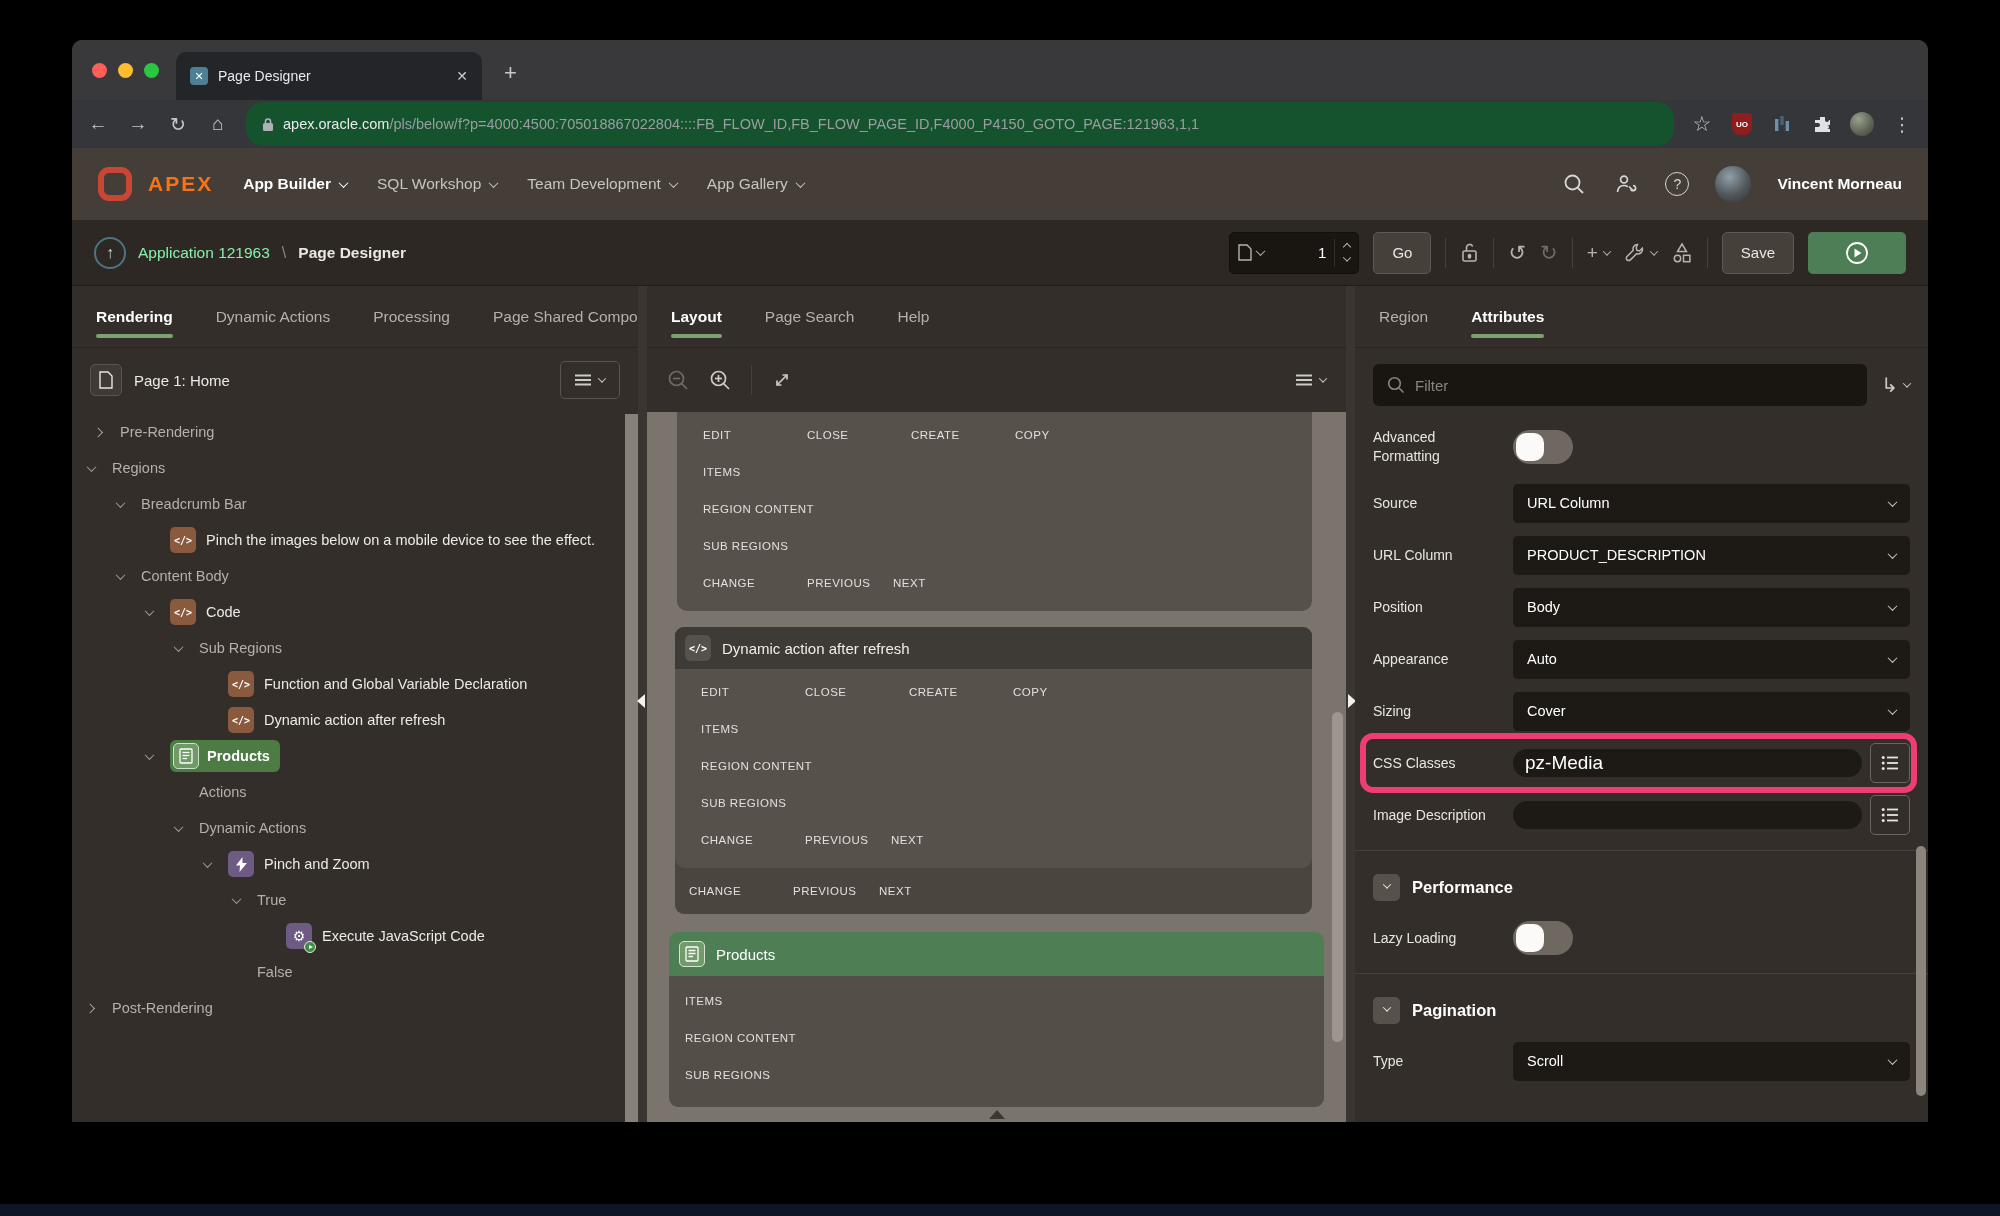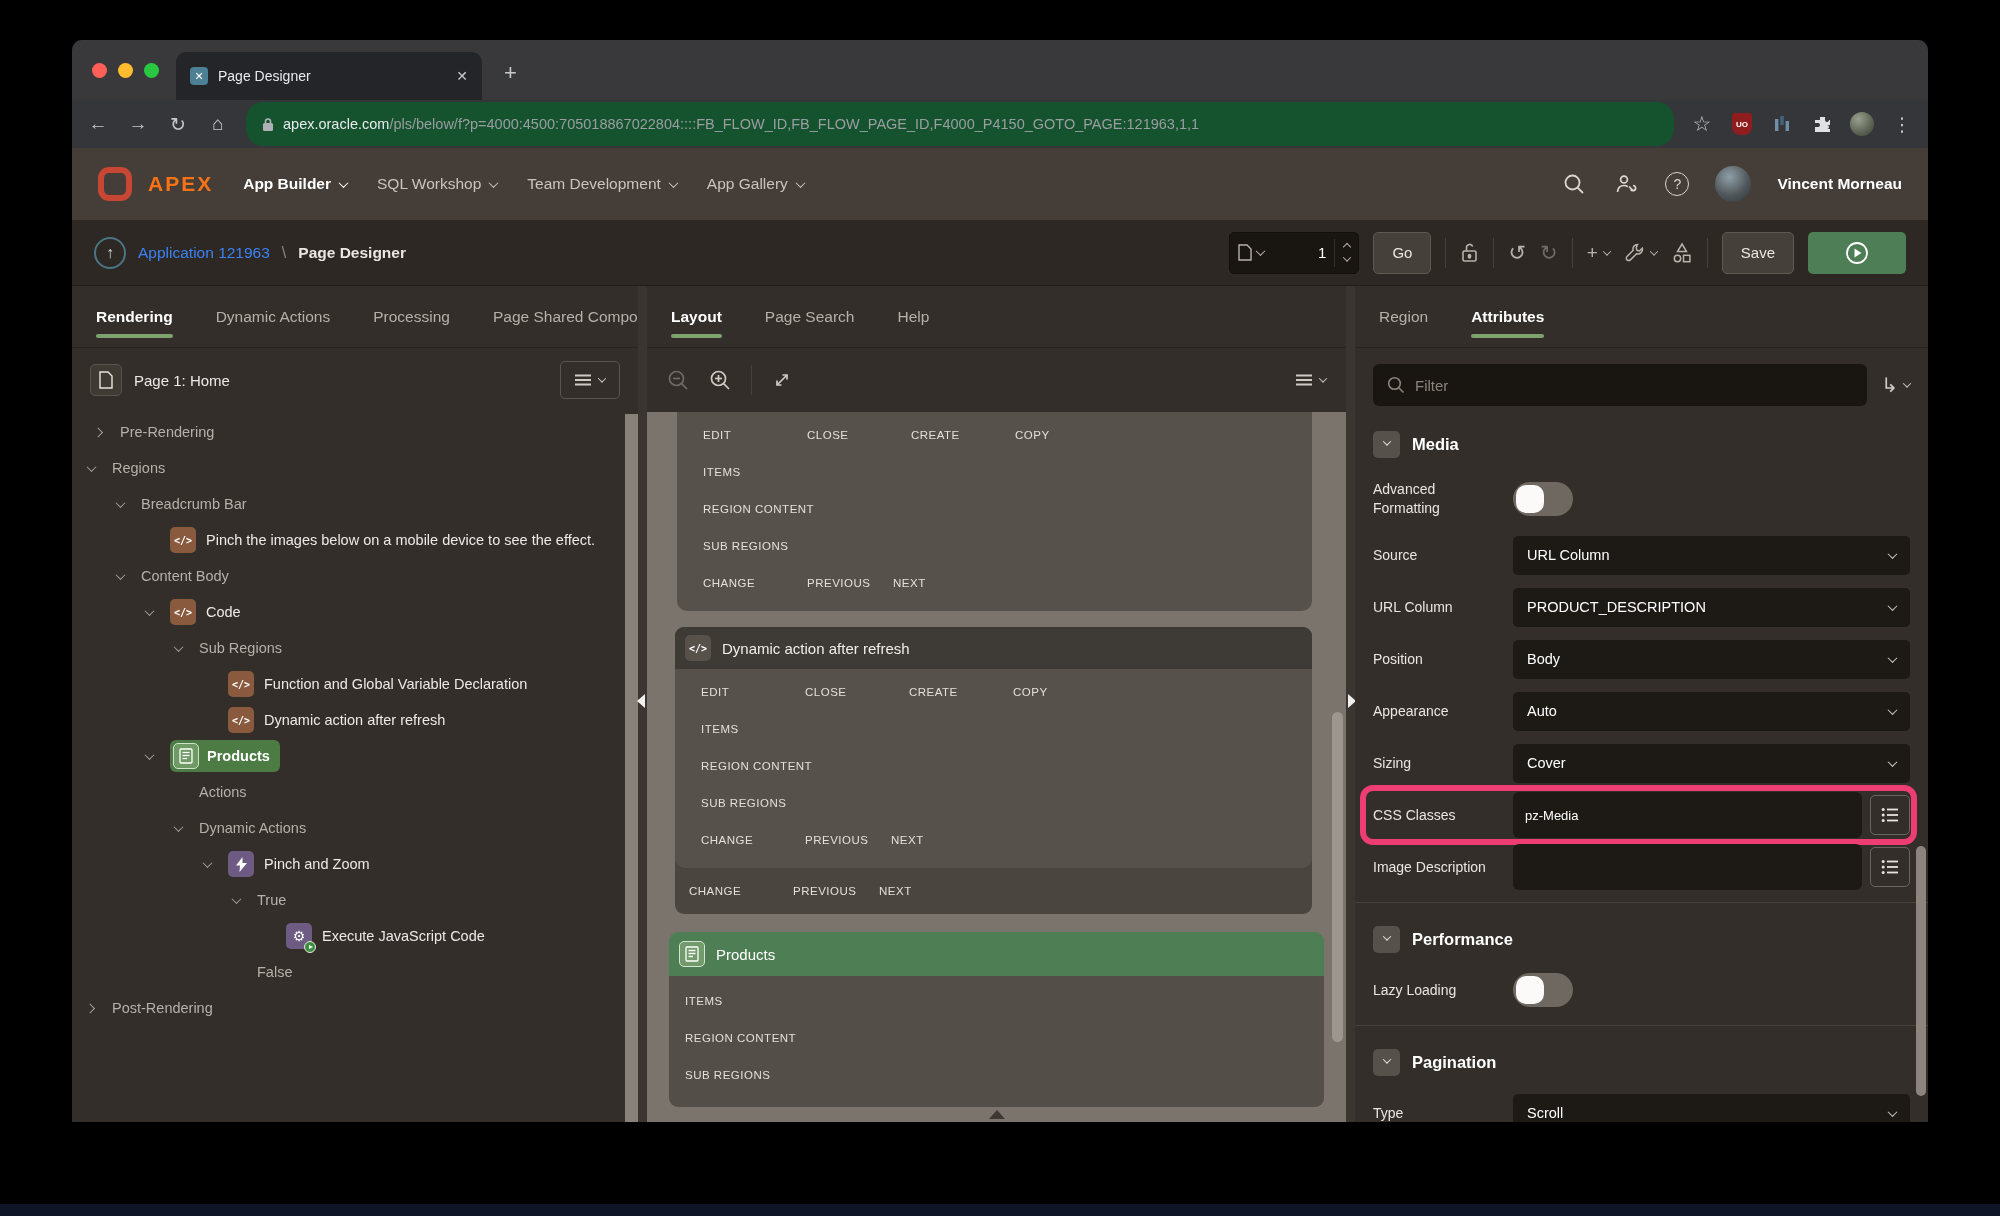--- a/index.html
+++ b/index.html
@@ -33,21 +33,21 @@
   .ch.r { transform:rotate(-45deg) translate(-1px,-1px); }
   .hdr-right { margin-left:auto; display:flex; align-items:center; gap:26px; }
   .hicon { color:#d9d5d0; display:flex; align-items:center; justify-content:center; width:26px; height:26px; }
   .help-circ { width:24px; height:24px; border:1.6px solid #d9d5d0; border-radius:50%; color:#d9d5d0; font-size:14px; display:flex; align-items:center; justify-content:center; }
   .hdr-avatar { width:36px; height:36px; border-radius:50%; background:radial-gradient(circle at 40% 30%, #8fa0a8, #51585c 55%, #2f3336); }
   .username { color:#fff; font-size:15.5px; font-weight:bold; }
 
   
   .pdtb { height:66px; background:#2d2823; border-bottom:1px solid #201c18; display:flex; align-items:center; padding:0 22px; flex:0 0 auto; }
   .upcirc { width:32px; height:32px; border:2px solid #4a7584; border-radius:50%; color:#cfd6d2; font-size:16px; display:flex; align-items:center; justify-content:center; }
-  .crumb { color:#3b82f6; font-size:15.5px; margin-left:12px; }
+  .crumb { color:#86efac; font-size:15.5px; margin-left:12px; }
   .crumb-sep { color:#8a847d; margin:0 12px; font-size:16px; }
   .crumb-b { color:#eae7e3; font-size:15.5px; font-weight:bold; }
   .pdtb-right { margin-left:auto; display:flex; align-items:center; gap:14px; }
   .pagefield { width:130px; height:42px; background:#191511; border:1px solid #120f0c; border-radius:5px; display:flex; align-items:center; color:#d9d5d0; }
   .pf-left { display:flex; align-items:center; gap:5px; padding:0 8px; }
   .pf-num { flex:1; text-align:right; color:#fff; font-size:15px; padding-right:8px; }
   .pf-spin { width:24px; border-left:1px solid #332e29; display:flex; flex-direction:column; align-items:center; gap:6px; padding:5px 0; color:#b7b2ab; }
   .btn { height:42px; padding:0 18px; background:#45403a; border:1px solid #5f5952; border-radius:5px; color:#eae7e2; font-size:15px; display:flex; align-items:center; }
   .tbsep { width:1px; height:30px; background:#46413b; }
   .ticon { color:#b7b2ab; font-size:21px; display:flex; align-items:center; gap:6px; }
@@ -119,21 +119,21 @@
   .gotobtn { display:flex; align-items:center; gap:6px; color:#cfcac4; font-size:20px; }
   .fields { flex:1; padding:2px 18px 0 18px; overflow:hidden; }
   .sechead { height:52px; display:flex; align-items:center; gap:12px; }
   .sectile { width:27px; height:27px; background:#57514b; border-radius:5px; display:flex; align-items:center; justify-content:center; color:#e8e5e1; }
   .sectitle { color:#fff; font-size:16.5px; font-weight:bold; }
   .frow { min-height:50px; display:flex; align-items:center; position:relative; margin-bottom:2px; }
   .flabel { width:126px; margin-right:14px; color:#e9e6e1; font-size:14px; line-height:1.35; flex:0 0 auto; }
   .fctl { flex:1; display:flex; align-items:center; gap:8px; min-width:0; }
   .select { flex:1; height:39px; background:#1d1a16; border-radius:5px; display:flex; align-items:center; justify-content:space-between; padding:0 14px; color:#fff; font-size:14.5px; }
   .select .ch { color:#cfcac4; }
-  .tinput { flex:1; height:46px; background:#1d1a16; border:none; border-radius:6px; padding:0 12px; color:#fff; font-size:13px; font-family:inherit; outline:none; min-width:0; }
+  .tinput { flex:1; height:28px; background:#1d1a16; border:none; border-radius:16px; padding:0 12px; color:#fff; font-size:19px; font-family:inherit; outline:none; min-width:0; }
   .listbtn { width:40px; height:40px; border:1px solid #6b655e; border-radius:5px; background:#332e29; display:flex; align-items:center; justify-content:center; flex:0 0 auto; }
   .toggle { width:60px; height:34px; border-radius:17px; background:#6f6861; position:relative; flex:0 0 auto; }
   .knob { position:absolute; left:3px; top:3px; width:28px; height:28px; border-radius:10px; background:#fbfaf9; }
   .divider { height:1px; background:#46413b; margin:10px -18px; }
   .hilite { position:absolute; left:-13px; right:-7px; top:-5px; bottom:-5px; border:6px solid #ee3d72; border-radius:13px; pointer-events:none; }
   .rscroll { position:absolute; right:2px; top:560px; width:10px; height:250px; background:#8b857d; border-radius:5px; }
 
   .bottom-strip { position:absolute; left:0; right:0; bottom:0; height:12px; background:#0d1526; }
   svg { display:block; }
 </style>
@@ -580,26 +580,20 @@
           <input type="text" placeholder="Filter" style="">
         </div>
         <span class="gotobtn">
             <span>↳</span>
             <span class="ch" style="width:6px;height:6px;"></span>
           </span>
       </div>
 
       <div class="fields">
 
-        <div class="sechead">
-          <span class="sectile">
-              <span class="ch" style="width:6px;height:6px;margin-top:-3px;"></span>
-            </span>
-          <span class="sectitle">Media</span>
-        </div>
 
         <div class="frow" style="min-height:58px">
           <span class="flabel">Advanced Formatting</span>
           <div class="fctl">
               <div class="toggle">
                 <div class="knob"></div>
               </div>
             </div>
         </div>
 

